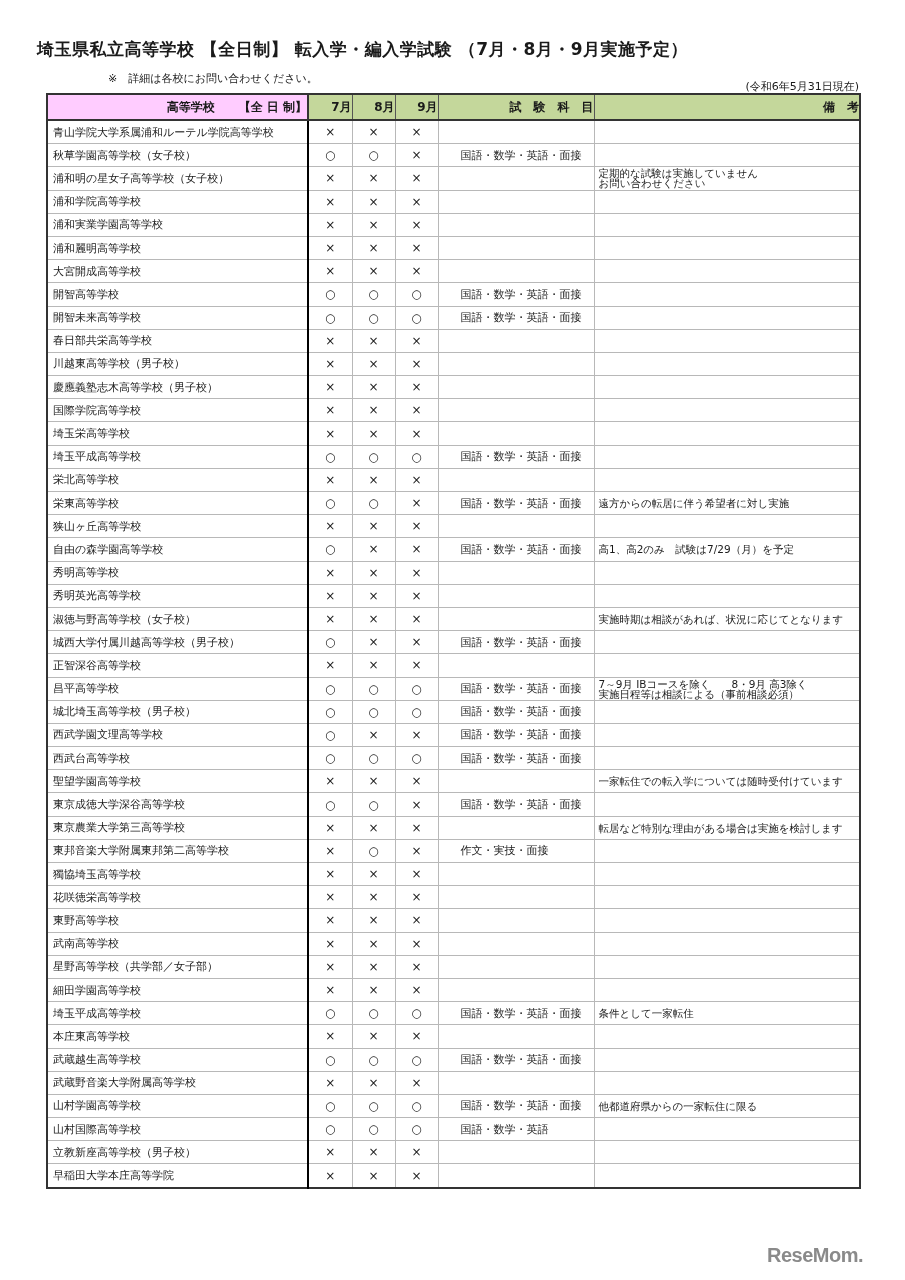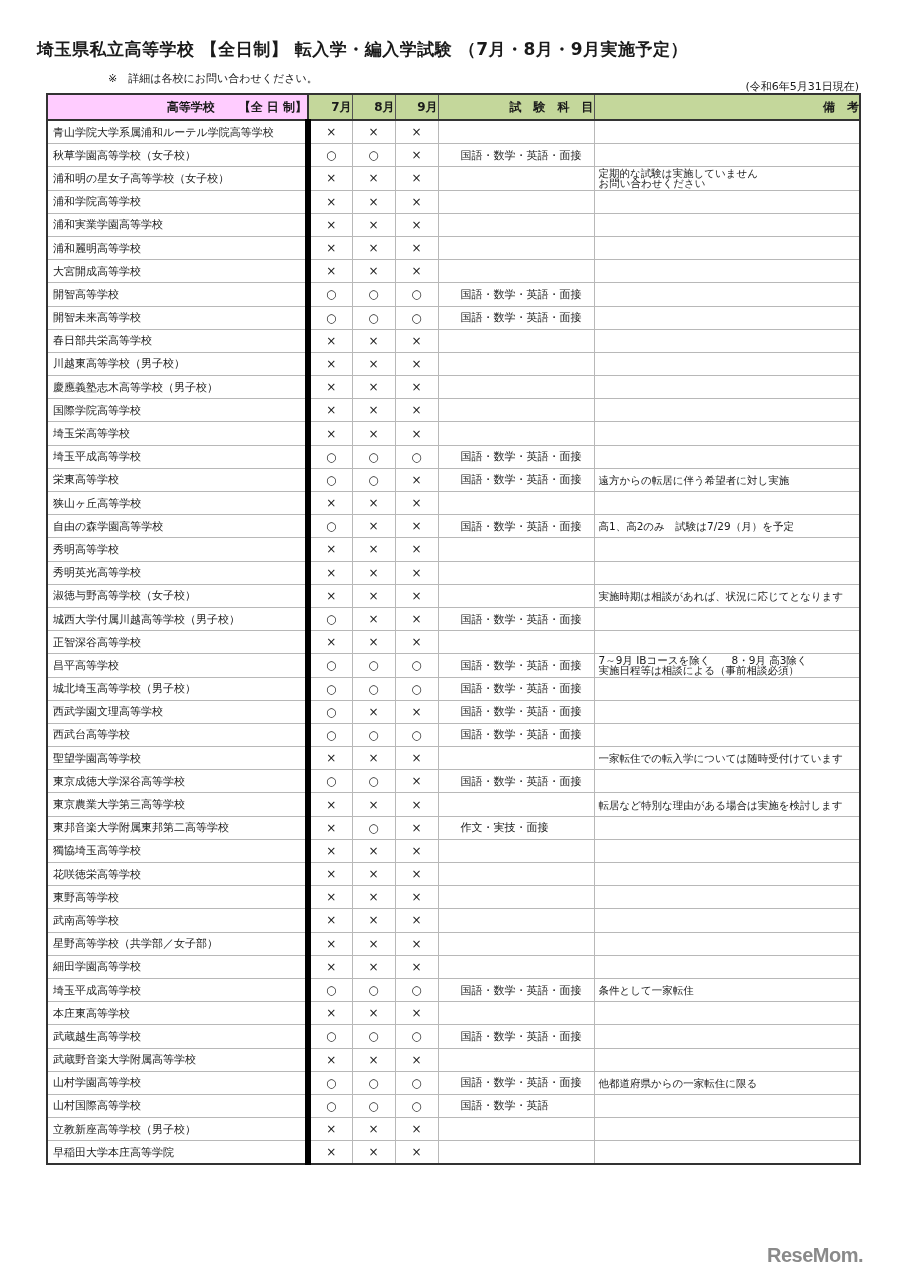--- a/index.html
+++ b/index.html
@@ -20,21 +20,21 @@
   }
   th, td {
     border: 1px solid #b8b8b8; height: 22.2px; padding: 0; font-size: 11px;
     white-space: nowrap; overflow: hidden;
   }
   th {
     height: 24px; font-weight: bold; font-size: 12px; text-align: right;
     background: #c4d79b; border: 1px solid #555; border-bottom: 2px solid #333;
   }
   th.th-name { background: #ffccff; border-right: 2px solid #333; }
-  td.name { padding-left: 5px; border-right: 6px solid #000000; }
+  td.name { padding-left: 5px; border-right: 2px solid #000000; }
   td.mark { text-align: center; font-size: 12px; }
   td.subj { padding-left: 22px; }
   td.rem { padding-left: 4px; font-size: 10.5px; line-height: 10px; white-space: normal; }
   .logo {
     position: absolute; right: 42px; top: 1244px; font-size: 20px; font-weight: bold;
     color: #8a8a8a; font-family: "Liberation Sans", sans-serif; letter-spacing: -0.5px;
   }
 </style>
 </head>
 <body>
@@ -177,20 +177,28 @@
       </tr>
       <tr>
         <td class="name">埼玉平成高等学校</td>
         <td class="mark">○</td>
         <td class="mark">○</td>
         <td class="mark">○</td>
         <td class="subj">国語・数学・英語・面接</td>
         <td class="rem"></td>
       </tr>
       <tr>
+        <td class="name">栄北高等学校</td>
+        <td class="mark">×</td>
+        <td class="mark">×</td>
+        <td class="mark">×</td>
+        <td class="subj"></td>
+        <td class="rem"></td>
+      </tr>
+      <tr>
         <td class="name">栄東高等学校</td>
         <td class="mark">○</td>
         <td class="mark">○</td>
         <td class="mark">×</td>
         <td class="subj">国語・数学・英語・面接</td>
         <td class="rem">遠方からの転居に伴う希望者に対し実施</td>
       </tr>
       <tr>
         <td class="name">狭山ヶ丘高等学校</td>
         <td class="mark">×</td>

